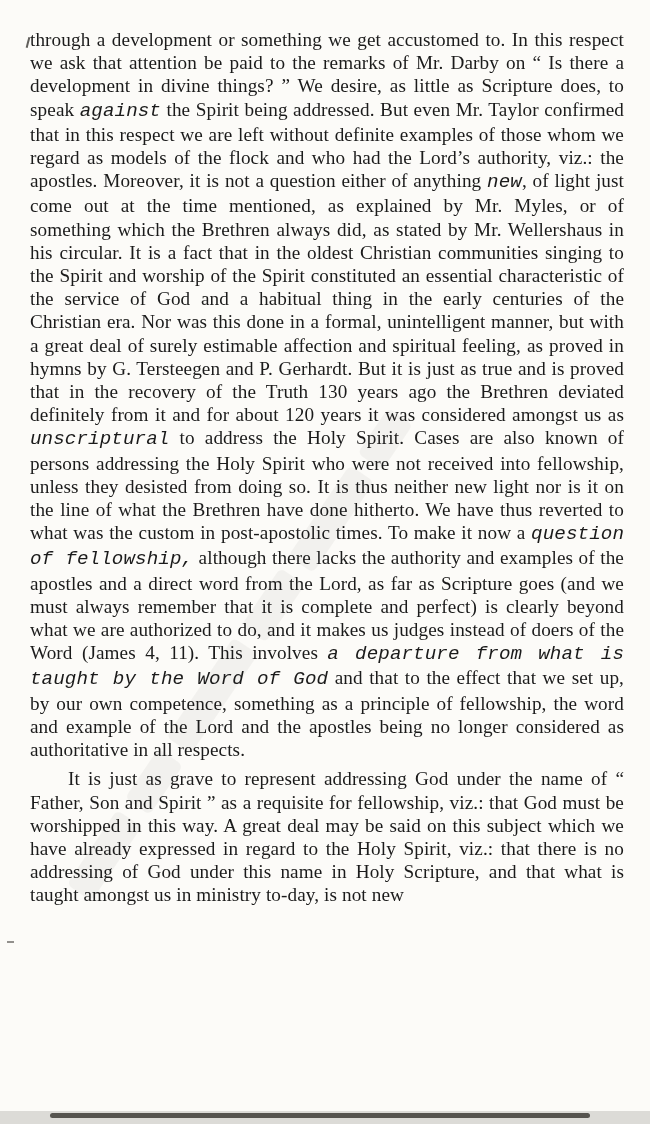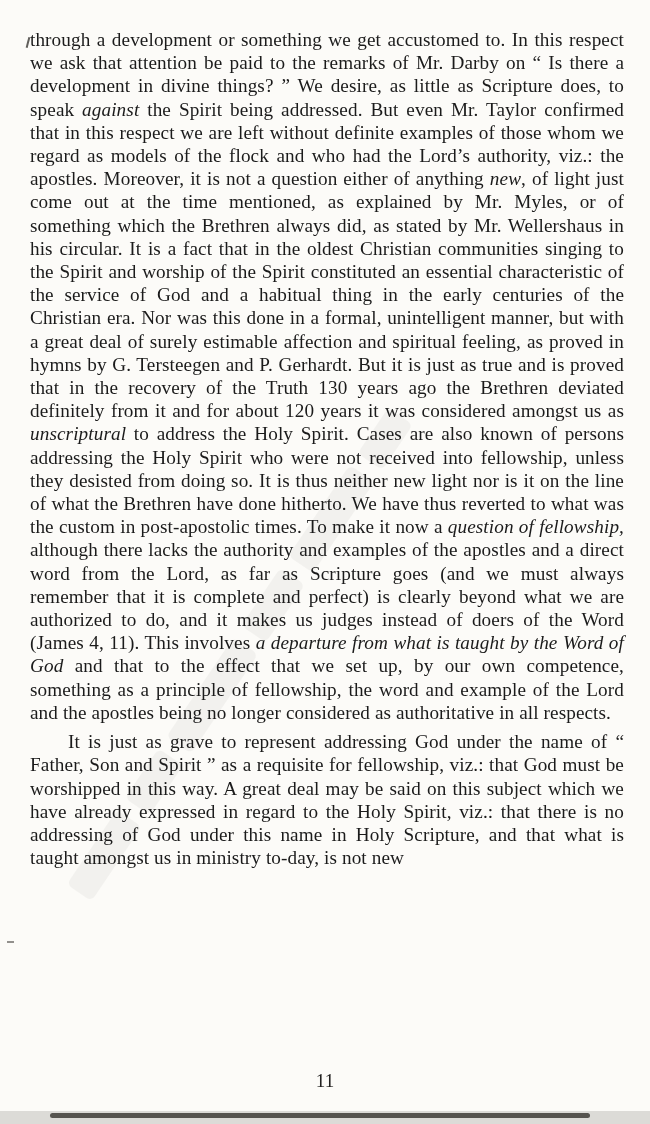--- a/index.html
+++ b/index.html
@@ -22,21 +22,21 @@
     right: 26px;
     top: 28px;
     font-size: 19.2px;
     line-height: 23.2px;
     text-align: justify;
     letter-spacing: 0.1px;
   }
   .para { text-align: justify; }
   .para + .para { margin-top: 6px; }
   .para.indent { text-indent: 38px; }
-  .it { font-style: italic; }
+  .it { font-style: italic; font-family: Liberation Mono, monospace; }
   .page-number {
     position: absolute;
     left: 0;
     right: 0;
     top: 1070px;
     text-align: center;
     font-size: 19px;
     color: #222120;
   }
   
@@ -100,21 +100,20 @@
     <div class="blob b4"></div>
     <div class="blob b5"></div>
     <div class="blob b6"></div>
   </div>
 
   <div class="text-body">
       <p class="para"><span>through a development or something we get accustomed to. In this respect we ask that attention be paid to the remarks of Mr. Darby on “ Is there a development in divine things? ” We desire, as little as Scripture does, to speak </span><span class="it">against</span><span> the Spirit being addressed. But even Mr. Taylor confirmed that in this respect we are left without definite examples of those whom we regard as models of the flock and who had the Lord’s authority, viz.: the apostles. Moreover, it is not a question either of anything </span><span class="it">new</span><span>, of light just come out at the time mentioned, as explained by Mr. Myles, or of something which the Brethren always did, as stated by Mr. Wellershaus in his circular. It is a fact that in the oldest Christian communities singing to the Spirit and worship of the Spirit constituted an essential characteristic of the service of God and a habitual thing in the early centuries of the Christian era. Nor was this done in a formal, unintelligent manner, but with a great deal of surely estimable affection and spiritual feeling, as proved in hymns by G. Tersteegen and P. Gerhardt. But it is just as true and is proved that in the recovery of the Truth 130 years ago the Brethren deviated definitely from it and for about 120 years it was considered amongst us as </span><span class="it">unscriptural</span><span> to address the Holy Spirit. Cases are also known of persons addressing the Holy Spirit who were not received into fellowship, unless they desisted from doing so. It is thus neither new light nor is it on the line of what the Brethren have done hitherto. We have thus reverted to what was the custom in post-apostolic times. To make it now a </span><span class="it">question of fellowship,</span><span> although there lacks the authority and examples of the apostles and a direct word from the Lord, as far as Scripture goes (and we must always remember that it is complete and perfect) is clearly beyond what we are authorized to do, and it makes us judges instead of doers of the Word (James 4, 11). This involves </span><span class="it">a departure from what is taught by the Word of God</span><span> and that to the effect that we set up, by our own competence, something as a principle of fellowship, the word and example of the Lord and the apostles being no longer considered as authoritative in all respects.</span></p>
       <p class="para indent"><span>It is just as grave to represent addressing God under the name of “ Father, Son and Spirit ” as a requisite for fellowship, viz.: that God must be worshipped in this way. A great deal may be said on this subject which we have already expressed in regard to the Holy Spirit, viz.: that there is no addressing of God under this name in Holy Scripture, and that what is taught amongst us in ministry to-day, is not new</span></p>
     </div>
 
-  <div class="page-number">11</div>
 
   <div class="speck speck1"></div>
   <div class="speck speck2"></div>
 
   <div class="bottom-band"></div>
   <div class="bottom-line"></div>
 
 </div>
 
 </body></html>

